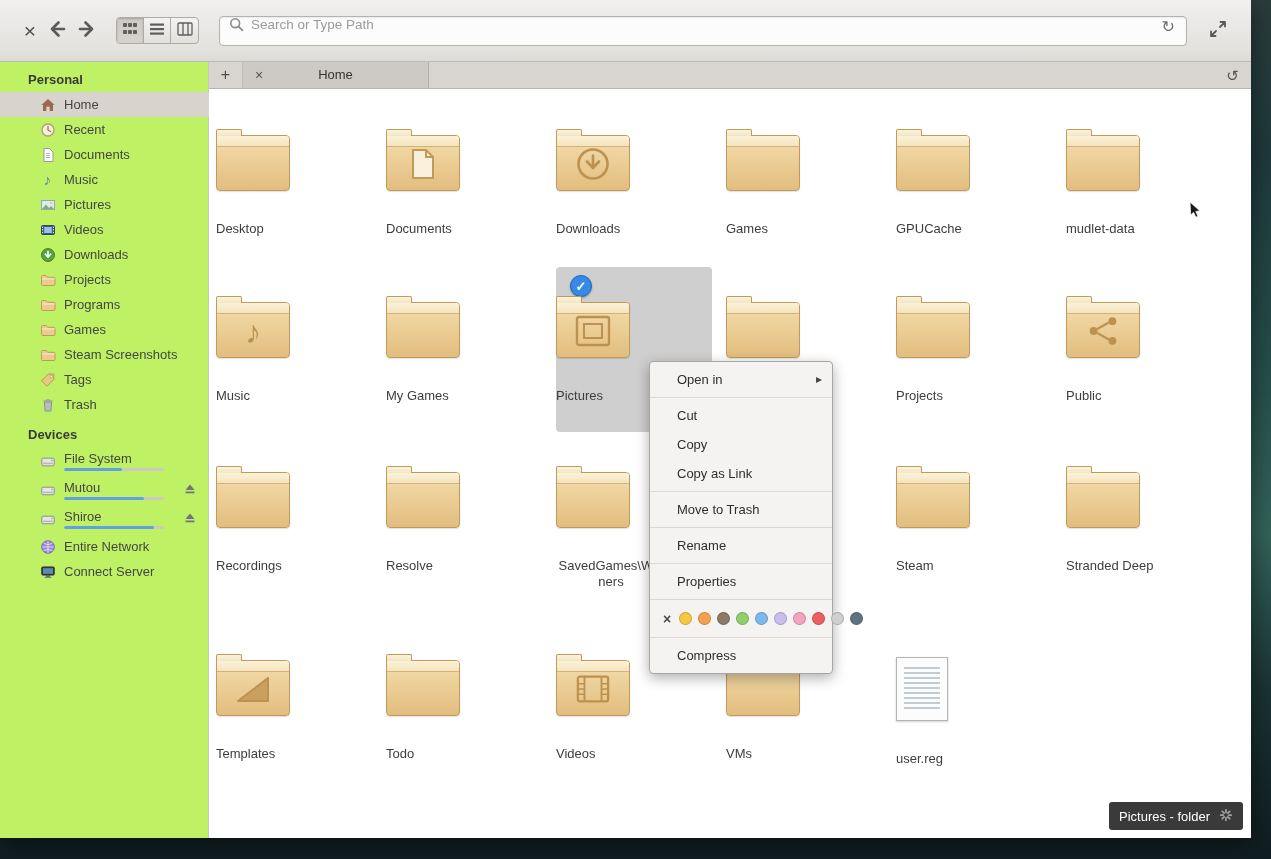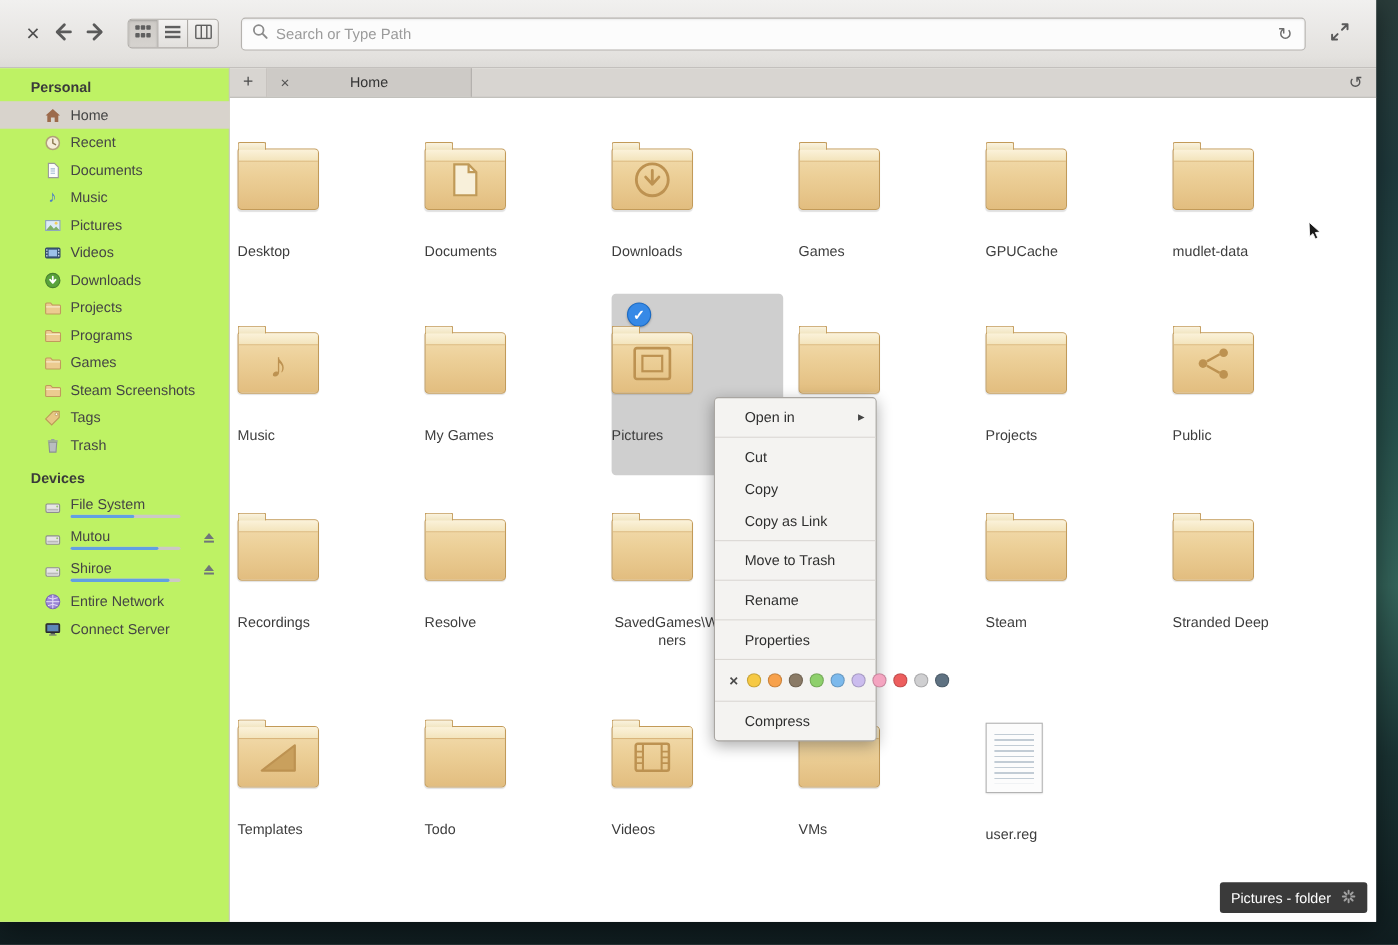--- a/index.html
+++ b/index.html
@@ -23,21 +23,21 @@
           width:30px; height:30px; cursor:default; color:#4e4e4e; }
   .close-btn { font-size:21px; line-height:1; width:24px; }
   .view-switcher { display:flex; margin-left:14px; border:1px solid #aeaba7; border-radius:4px; overflow:hidden;
                    background:linear-gradient(#f4f3f2,#e2e0dd); }
   .vbtn { width:27px; height:25px; display:flex; align-items:center; justify-content:center;
           border-right:1px solid #aeaba7; background:transparent; border-top:none; border-bottom:none; border-left:none; }
   .vbtn:last-child { border-right:none; }
   .vbtn.active { background:linear-gradient(#cdcac6,#d6d3cf); box-shadow:inset 0 1px 2px rgba(0,0,0,.2); }
   .searchbar {
     flex:1; margin:0 16px 0 20px; height:30px; background:#fcfcfc;
-    border:1px solid #b5b2ae; border-radius:4px; display:flex; align-items:center; padding:0 9px;
+    border:1px solid #b5b2ae; border-radius:4px; display:flex; align-items:flex-start; padding:0 9px;
     box-shadow:inset 0 1px 2px rgba(0,0,0,.08);
   }
   .searchbar input {
     flex:1; border:none; outline:none; background:transparent; font-size:13.5px;
     font-family:"Liberation Sans",sans-serif; color:#333; margin-left:7px;
   }
   .searchbar input::placeholder { color:#9b9b9b; }
   .refresh-btn { border:none; background:transparent; font-size:16px; color:#6e6e6e; padding:0 2px; }
   
   .sidebar {
@@ -91,21 +91,21 @@
            line-height:1.25; word-break:normal; overflow-wrap:anywhere; }
   .check-badge { position:absolute; left:14px; top:8px; width:22px; height:22px; border-radius:50%;
     background:#3689e6; border:1px solid #1a6ac4; box-shadow:0 1px 2px rgba(0,0,0,.3);
     color:#fff; font-size:13px; font-weight:bold; display:flex; align-items:center; justify-content:center; }
   .filepage { position:relative; width:52px; height:64px; margin-top:4px; background:#fcfcfc;
     border:1px solid #b3b3b3; box-shadow:0 1px 2px rgba(0,0,0,.18); }
   .filepage::before { content:""; position:absolute; left:7px; right:7px; top:9px; bottom:8px;
     background:repeating-linear-gradient(180deg,#c2ccd5 0 1.5px,transparent 1.5px 5px); }
   .cursor-pointer { position:absolute; left:980px; top:112px; z-index:6; }
   
-  .context-menu { position:absolute; left:440px; top:272px; width:148px; z-index:10;
+  .context-menu { position:absolute; left:440px; top:272px; width:184px; z-index:10;
     background:#f4f3f1; border:1px solid #a9a6a2; border-radius:4px;
     box-shadow:0 4px 14px rgba(0,0,0,.32); padding:3px 0; }
   .menu-item { position:relative; height:29px; line-height:29px; padding:0 12px 0 27px;
     font-size:13px; color:#2e2e2e; }
   .menu-arrow { position:absolute; right:10px; top:0; color:#444; font-size:12px; }
   .menu-sep { height:1px; background:#dbd8d4; margin:3px 0; }
   .tag-row { height:31px; display:flex; align-items:center; padding:0 10px 0 13px; gap:6px; }
   .clear-tag { font-size:14px; font-weight:bold; color:#4a4a4a; margin-right:2px; }
   .swatch { width:13px; height:13px; border-radius:50%; border:1px solid rgba(0,0,0,.18); flex:none; }
   

